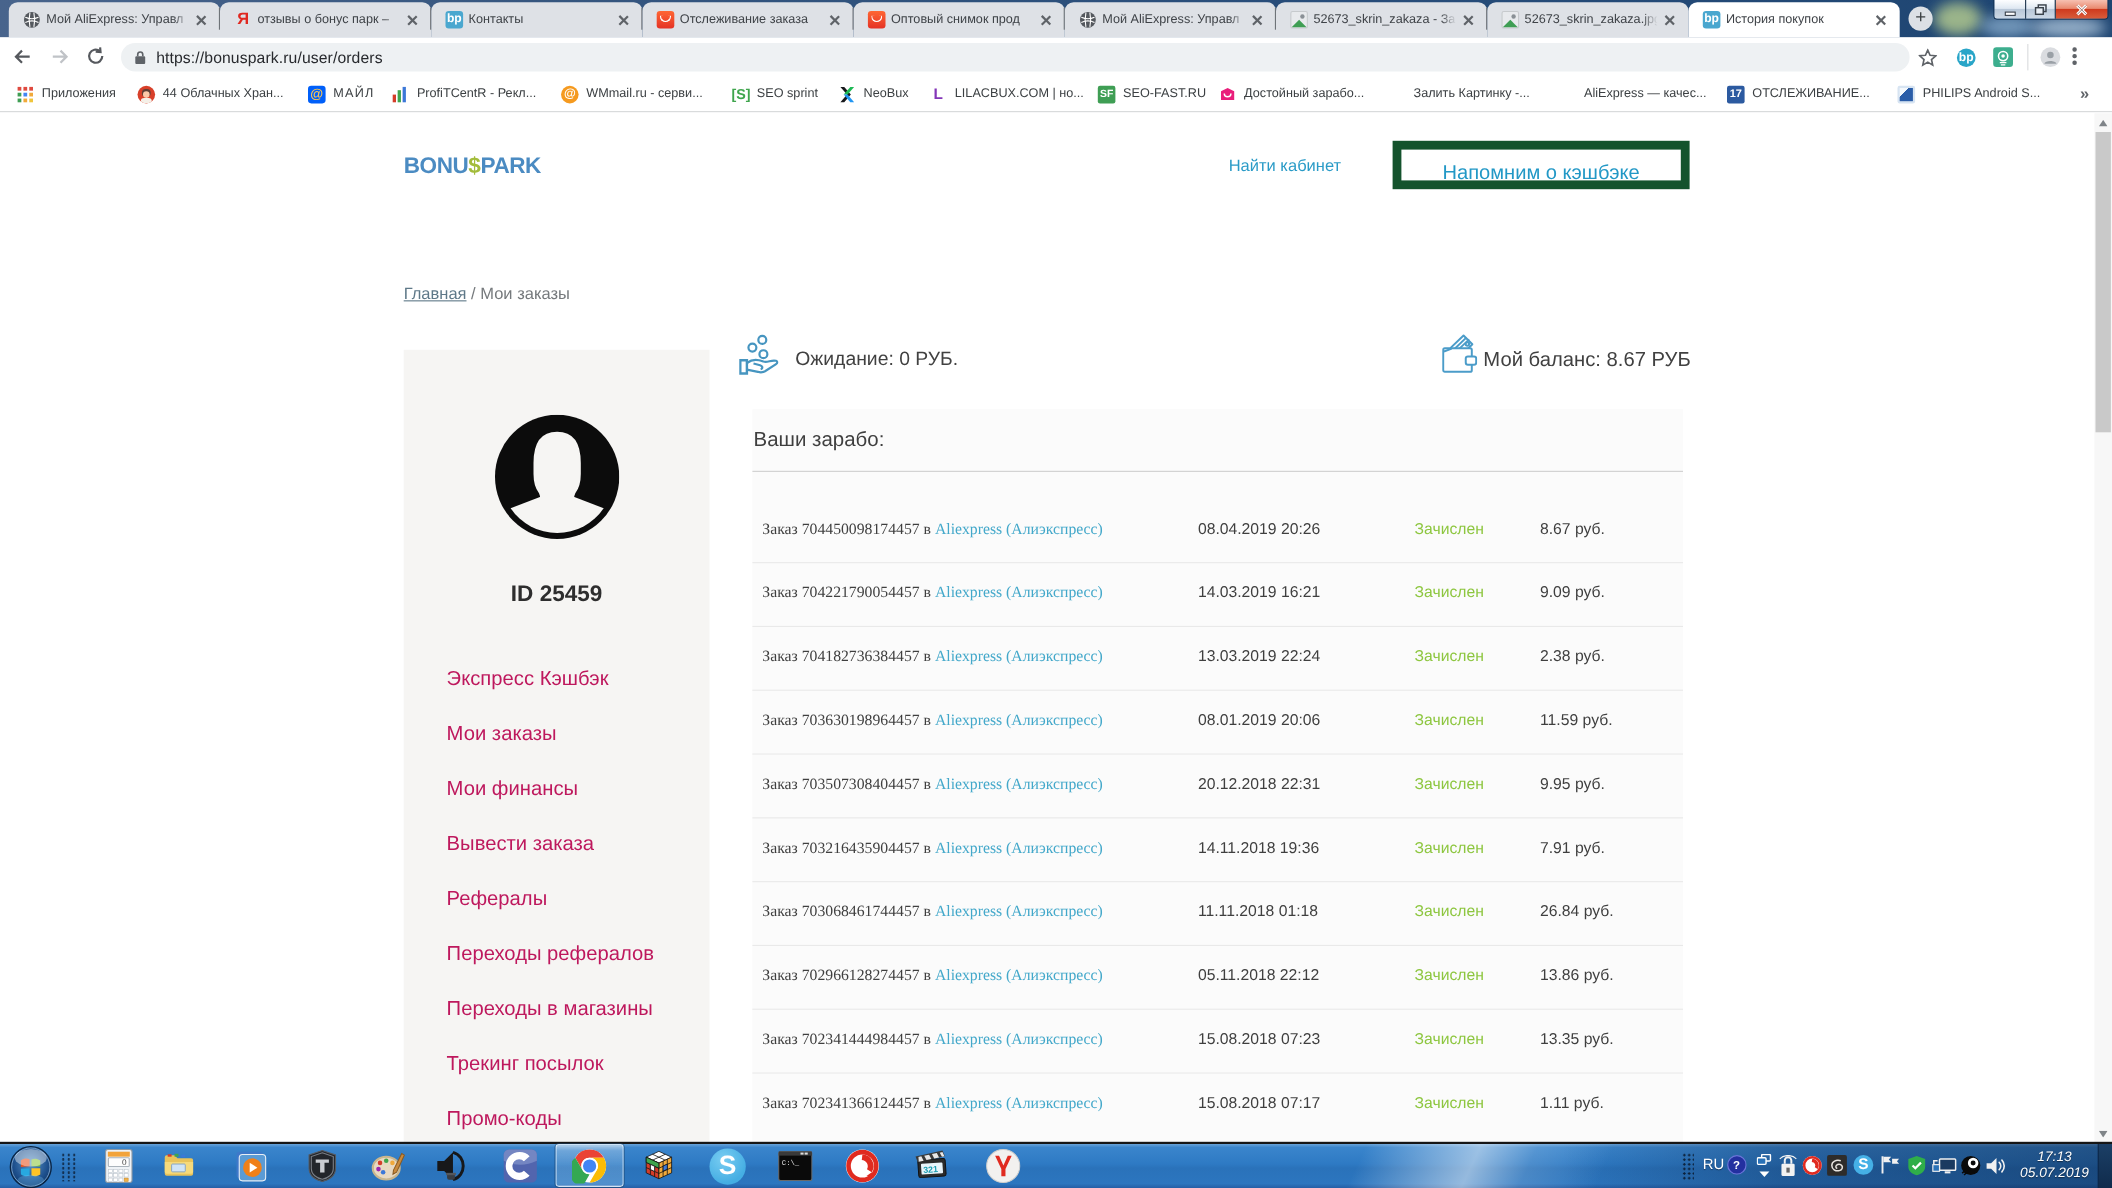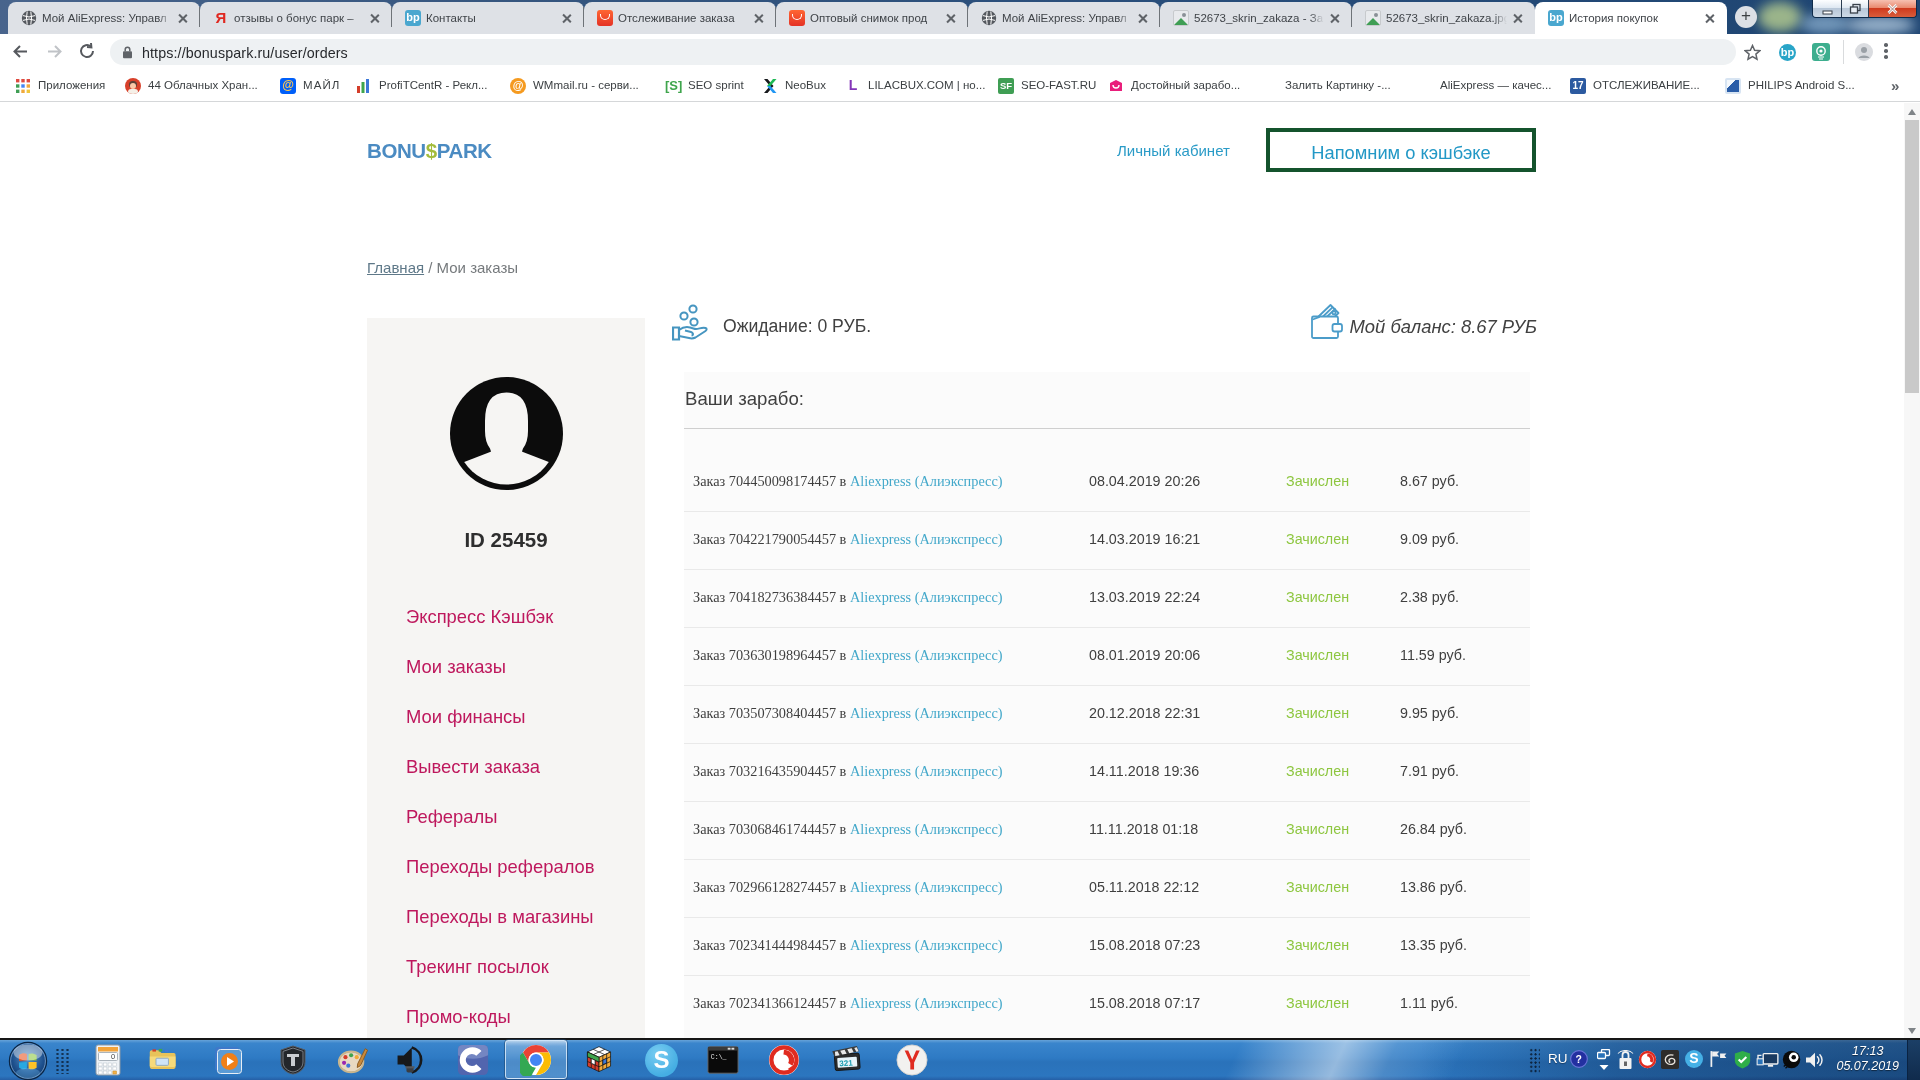--- a/index.html
+++ b/index.html
@@ -44,32 +44,32 @@
 .bm .bt { position:absolute; left:23px; top:2px; }
 
 
 #page { position:absolute; left:0; top:103px; width:1904px; height:937px; background:#fff; overflow:hidden; }
 #logo { position:absolute; left:367px; top:36px; font-size:20.5px; font-weight:bold; letter-spacing:-0.4px; color:#4b8bc2; }
 #logo .dol { color:#a3bc3b; }
 #searchbox { position:absolute; left:556px; top:25px; width:418px; height:44px; border:1px solid #e2e2e2; background:#fff; }
 #searchbox .ph { position:absolute; left:20px; top:12px; font-size:15.3px; color:#b9b9b9; }
 #searchbox .btn { position:absolute; right:0; top:0; width:44px; height:42px; border-left:1px solid #e2e2e2; }
 #lk { position:absolute; left:1117px; top:39px; font-size:15px; color:#2a9bc7; }
-#remindbtn { position:absolute; left:1266px; top:25px; width:270px; height:44px; border:4px solid #14532d; color:#2298c6; font-size:18.3px; text-align:center; line-height:41px; }
+#remindbtn { position:absolute; left:1266px; top:25px; width:270px; height:44px; border:8px solid #14532d; color:#2298c6; font-size:18.3px; text-align:center; line-height:41px; }
 #crumbs { position:absolute; left:367px; top:156px; font-size:15px; color:#75797c; }
 #crumbs a { color:#5e7888; text-decoration:underline; }
 
 #sidebar { position:absolute; left:367px; top:215px; width:278px; height:722px; background:#f6f5f3; } 
 #sid { position:absolute; left:0; top:210px; width:278px; text-align:center; font-size:20.5px; font-weight:bold; color:#2e2e2e; }
 .mitem { position:absolute; left:39px; font-size:18.4px; color:#be185d; }
 
 #pend-ic { position:absolute; left:672px; top:200px; }
 #pend-tx { position:absolute; left:723px; top:213px; font-size:17.6px; color:#414141; }
 #bal-ic { position:absolute; left:1311px; top:200px; }
-#bal-tx { position:absolute; right:367px; top:213px; font-size:18.4px; color:#414141;font-style:italic; }
+#bal-tx { position:absolute; right:367px; top:213px; font-size:18.4px; color:#414141; }
 
 #orders { position:absolute; left:684px; top:269px; width:846px; height:668px; background:#fbfbfb; }
 #orders h2 { position:absolute; left:1px; top:16px; font-size:18.6px; font-weight:normal; color:#3f3f3f; }
 #ohr { position:absolute; left:0; top:56px; width:846px; height:1px; background:#cfcfcf; }
 .orow { position:absolute; left:0; width:846px; height:58px; font-size:14.3px; color:#3f3f3f; }
 .orow .c1 { position:absolute; left:9px; top:20px;font-family:Liberation Serif, serif; }
 .orow .c1 a { color:#43a8ca; text-decoration:none; }
 .orow .c2 { position:absolute; left:405px; top:20px; }
 .orow .c3 { position:absolute; left:602px; top:20px; color:#8dc63f; }
 .orow .c4 { position:absolute; left:716px; top:20px; }
@@ -295,21 +295,21 @@
         <div class="bi" style="background:#d7e4f2;border-radius:2px;overflow:hidden">
           <div style="position:absolute;left:2px;top:2px;width:12px;height:12px;background:linear-gradient(135deg,#f4f8fc 35%,#2a5da8 35%)"></div>
         </div>
         <span class="bt">PHILIPS Android S...</span>
       </div>
   <div class="bm" style="left:1891px;color:#5f6368;font-size:15px;font-weight:bold">»</div>
 </div>
 
 <div id="page">
   <div id="logo">BONU<span class="dol">$</span>PARK</div>
-  <div id="lk">Личный кабинет</div>
+  <div id="lk">Найти кабинет</div>
   <div id="remindbtn">Напомним о кэшбэке</div>
   <div id="crumbs"><a>Главная</a> / Мои заказы</div>
 
   <div id="sidebar">
     <svg style="position:absolute;left:83px;top:59px" width="113" height="113" viewBox="0 0 113 113">
       <circle cx="56.5" cy="56.5" r="56.5" fill="#0c0c0c"></circle>
       <path d="M35 44 Q35 15.5 56.5 15.5 Q78 15.5 78 44 L78 54 Q78 65 73 71.5 Q71 76 72.5 80 L40.5 80 Q42 76 40 71.5 Q35 65 35 54 Z" fill="#f6f5f3"></path>
       <path d="M14.2 85 L42 74.3 L71 74.3 L98.8 85 A51 51 0 0 1 14.2 85 Z" fill="#f6f5f3"></path>
     </svg>
     <div id="sid">ID 25459</div>

